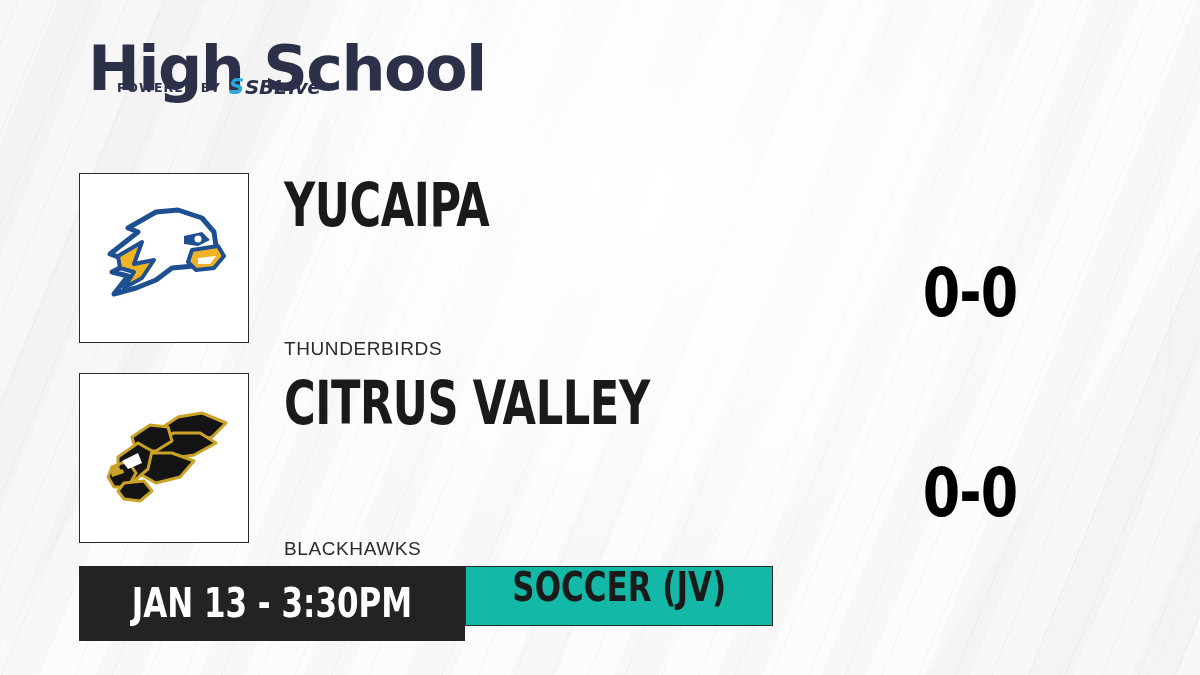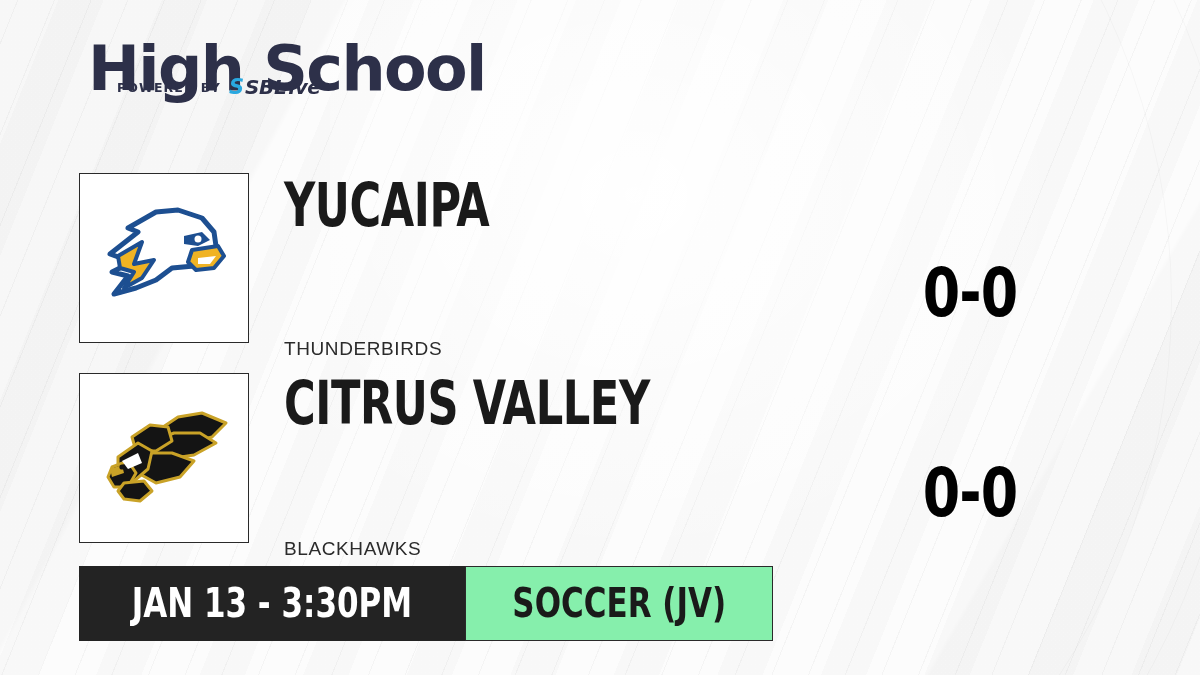--- a/index.html
+++ b/index.html
@@ -129,23 +129,23 @@
   .info-date{
     background:#232323;color:#ffffff;height:75px;
     display:flex;align-items:center;justify-content:center;
     padding:16px 26px;box-sizing:border-box;
     font-family:"DejaVu Sans Condensed","Liberation Sans Narrow","Liberation Sans", sans-serif;
     font-weight:bold;font-size:41px;line-height:41px;letter-spacing:0px;
     white-space:nowrap;
   }
   .info-date .txt{display:block;transform:scaleX(0.84);transform-origin:center center;}
   .info-sport{
-    background:#86efac;color:#1a1a1a;height:75px;
+    background:#14b8a6;color:#1a1a1a;height:60px;
     border:1.5px solid #2a2a2a;box-sizing:border-box;
-    display:flex;align-items:center;justify-content:center;
+    display:flex;justify-content:center;
     padding:0 26px;
     font-family:"DejaVu Sans Condensed","Liberation Sans Narrow","Liberation Sans", sans-serif;
     font-weight:bold;font-size:41px;line-height:41px;
     white-space:nowrap;
   }
   .info-sport .txt{display:block;transform:scaleX(0.84);transform-origin:center center;}
 </style>
 </head>
 <body>
 

